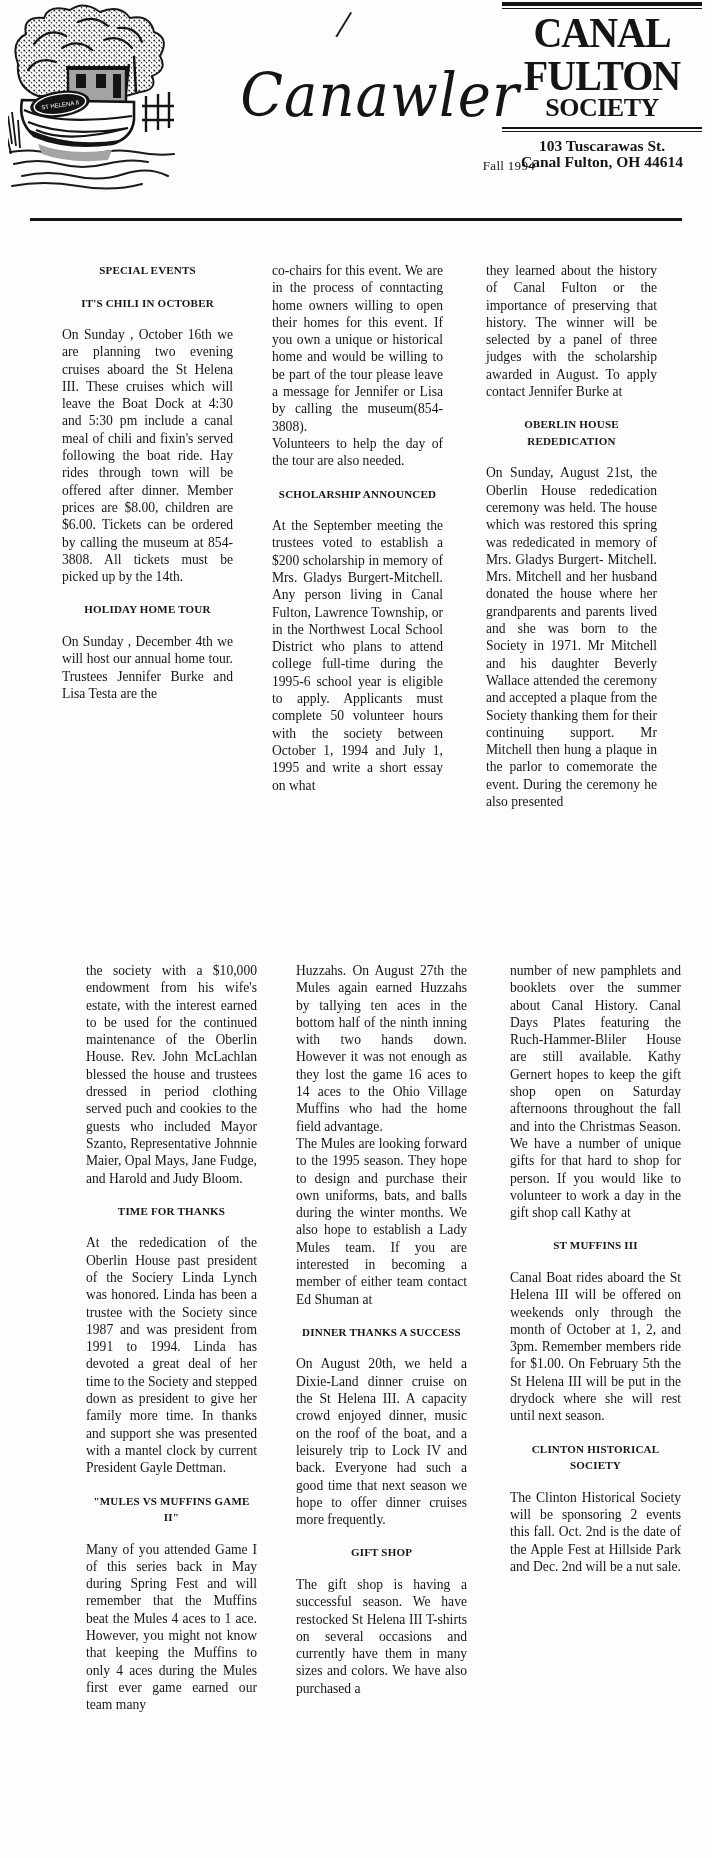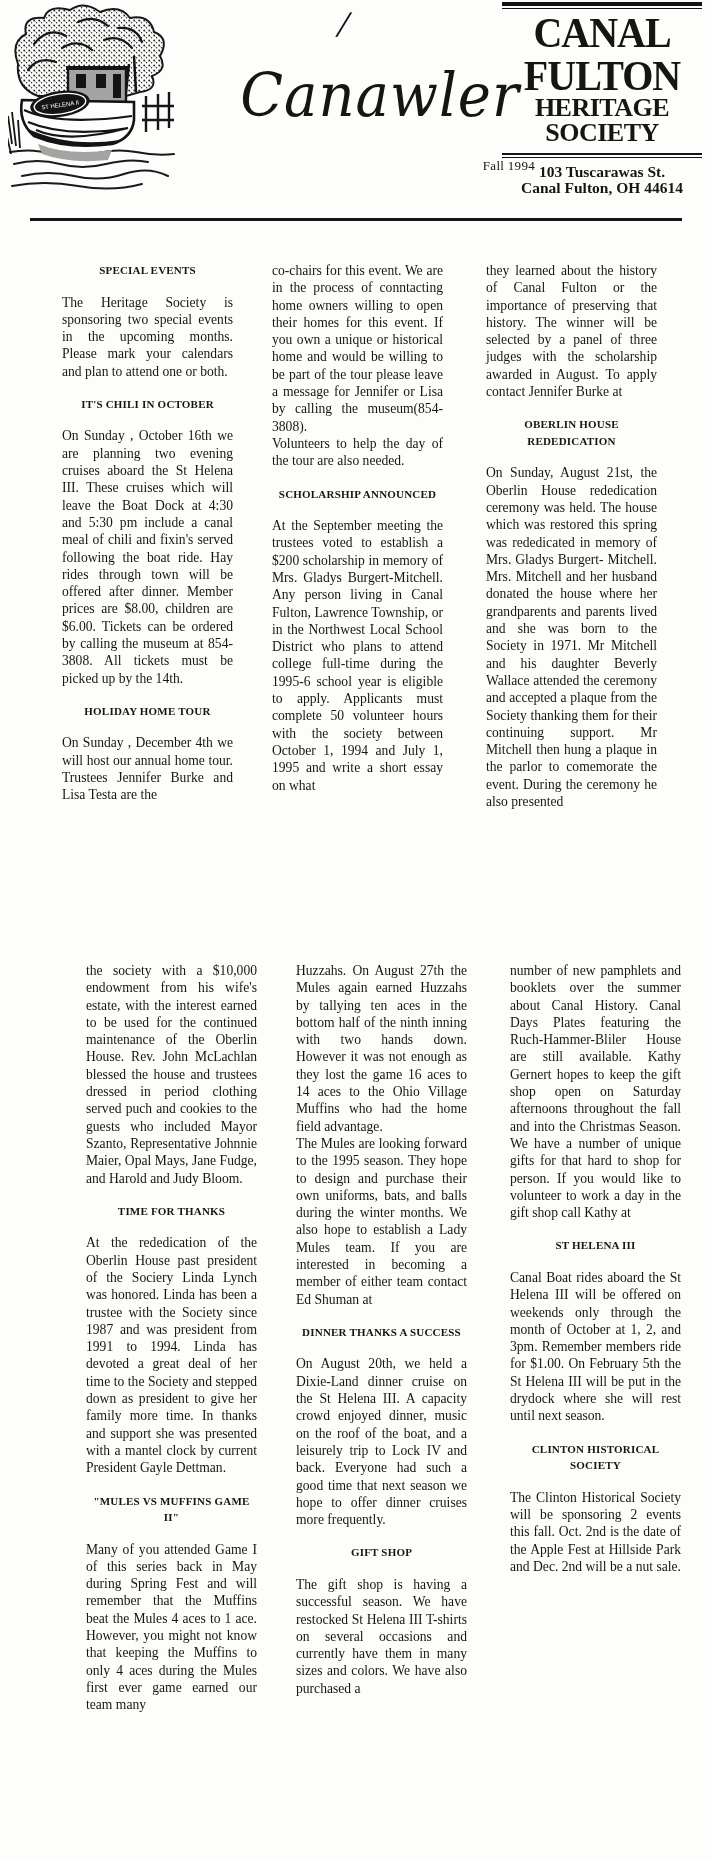--- a/index.html
+++ b/index.html
@@ -88,38 +88,36 @@
   <div class="stray-mark">/</div>
 
   <div class="nl-title">Canawler</div>
   <div class="nl-issue">Fall 1994</div>
 
   <div class="society">
     <div class="rule r-thick"></div>
     <div class="rule r-thin"></div>
     <div class="soc-big">CANAL</div>
     <div class="soc-big">FULTON</div>
-    <div class="soc-small">HERITAGE</div>
     <div class="soc-small">SOCIETY</div>
     <div class="soc-rules-bottom">
       <div class="rule r-mid"></div>
       <div class="rule r-thin"></div>
     </div>
     <div class="soc-addr">
       <div>103 Tuscarawas St.</div>
       <div>Canal Fulton, OH 44614</div>
     </div>
   </div>
 
   <div class="header-rule"></div>
 
   <main>
     <div class="col c1 row-top">
         <div class="blk-heading">SPECIAL EVENTS</div>
-        <div class="blk-para">The Heritage Society is sponsoring two special events in the upcoming months.  Please mark your calendars and plan to attend one or both.</div>
         <div class="blk-heading">IT'S CHILI IN OCTOBER</div>
         <div class="blk-para">On Sunday , October 16th we are planning two evening cruises aboard the St Helena III.  These cruises which will leave the Boat Dock at 4:30 and 5:30 pm include a canal meal of chili and fixin's served following the boat ride.  Hay  rides through town will  be offered after dinner.  Member prices are $8.00, children are $6.00. Tickets can be ordered by calling the museum at 854-3808.  All tickets must be picked up by the 14th.</div>
         <div class="blk-heading">HOLIDAY HOME TOUR</div>
         <div class="blk-para">On Sunday , December 4th we will host our annual home tour.  Trustees Jennifer Burke and Lisa Testa are the</div>
       </div>
     <div class="col c2 row-top">
         <div class="blk-para">co-chairs for this event.  We are in the process of conntacting home owners willing to open their homes for this event.  If you own a unique or historical home and would be willing to be part of  the tour please leave a message for Jennifer or Lisa by calling the museum(854-3808).</div>
         <div class="blk-para">Volunteers to help the day of the tour are also needed.</div>
         <div class="blk-heading">SCHOLARSHIP ANNOUNCED</div>
         <div class="blk-para">At the September meeting the trustees voted to establish a $200 scholarship in memory of Mrs. Gladys Burgert-Mitchell.  Any person living in Canal Fulton, Lawrence Township, or in the Northwest Local School District who plans to attend college full-time during the 1995-6 school year is eligible to apply. Applicants must complete 50 volunteer hours with the society between October 1, 1994 and July 1, 1995 and write a short essay on what</div>
@@ -139,19 +137,19 @@
     <div class="col c2 row-bottom">
         <div class="blk-para">Huzzahs.  On August 27th the Mules again earned Huzzahs by tallying ten aces in the bottom half of the ninth inning with two hands down.  However it was not enough as they lost the game 16 aces to 14 aces to the Ohio Village Muffins who had the home field advantage.</div>
         <div class="blk-para">The Mules are looking forward to the 1995 season. They hope to design and purchase their own uniforms, bats, and balls during the winter months.  We also hope to establish a Lady Mules team.  If you are interested in becoming a member of either team contact Ed Shuman at</div>
         <div class="blk-heading">DINNER THANKS A SUCCESS</div>
         <div class="blk-para">On August 20th,  we held a Dixie-Land dinner cruise on the St Helena III.  A capacity crowd enjoyed dinner, music on the roof of the boat, and a leisurely trip to Lock IV and back. Everyone had such a good time that next season we hope to offer dinner cruises more frequently.</div>
         <div class="blk-heading">GIFT SHOP</div>
         <div class="blk-para">The gift shop is having a successful season.  We have restocked St Helena III  T-shirts on several occasions and currently have them in many sizes and colors.  We have also purchased a</div>
       </div>
     <div class="col c3 row-bottom">
         <div class="blk-para">number of new pamphlets and booklets over the summer about Canal History. Canal Days Plates featuring the Ruch-Hammer-Bliler House are still available. Kathy Gernert hopes to keep the gift shop open on Saturday afternoons throughout the fall and into the Christmas Season.  We have a number of unique gifts for that hard to shop for person.  If you would like to volunteer to work  a day in the gift shop call Kathy at</div>
-        <div class="blk-heading">ST HELENA III</div>
+        <div class="blk-heading">ST MUFFINS III</div>
         <div class="blk-para">Canal Boat rides aboard the St Helena III will be offered on weekends only through the month of October at 1, 2, and 3pm.  Remember members ride for $1.00.  On February 5th the St Helena III will be put in the drydock where she will rest until next season.</div>
         <div class="blk-heading">CLINTON HISTORICAL SOCIETY</div>
         <div class="blk-para">The Clinton Historical Society will be sponsoring 2 events this fall. Oct. 2nd is the date of the Apple Fest at Hillside Park and Dec. 2nd will be a nut sale.</div>
       </div>
   </main>
 </div>
 
 </body></html>

